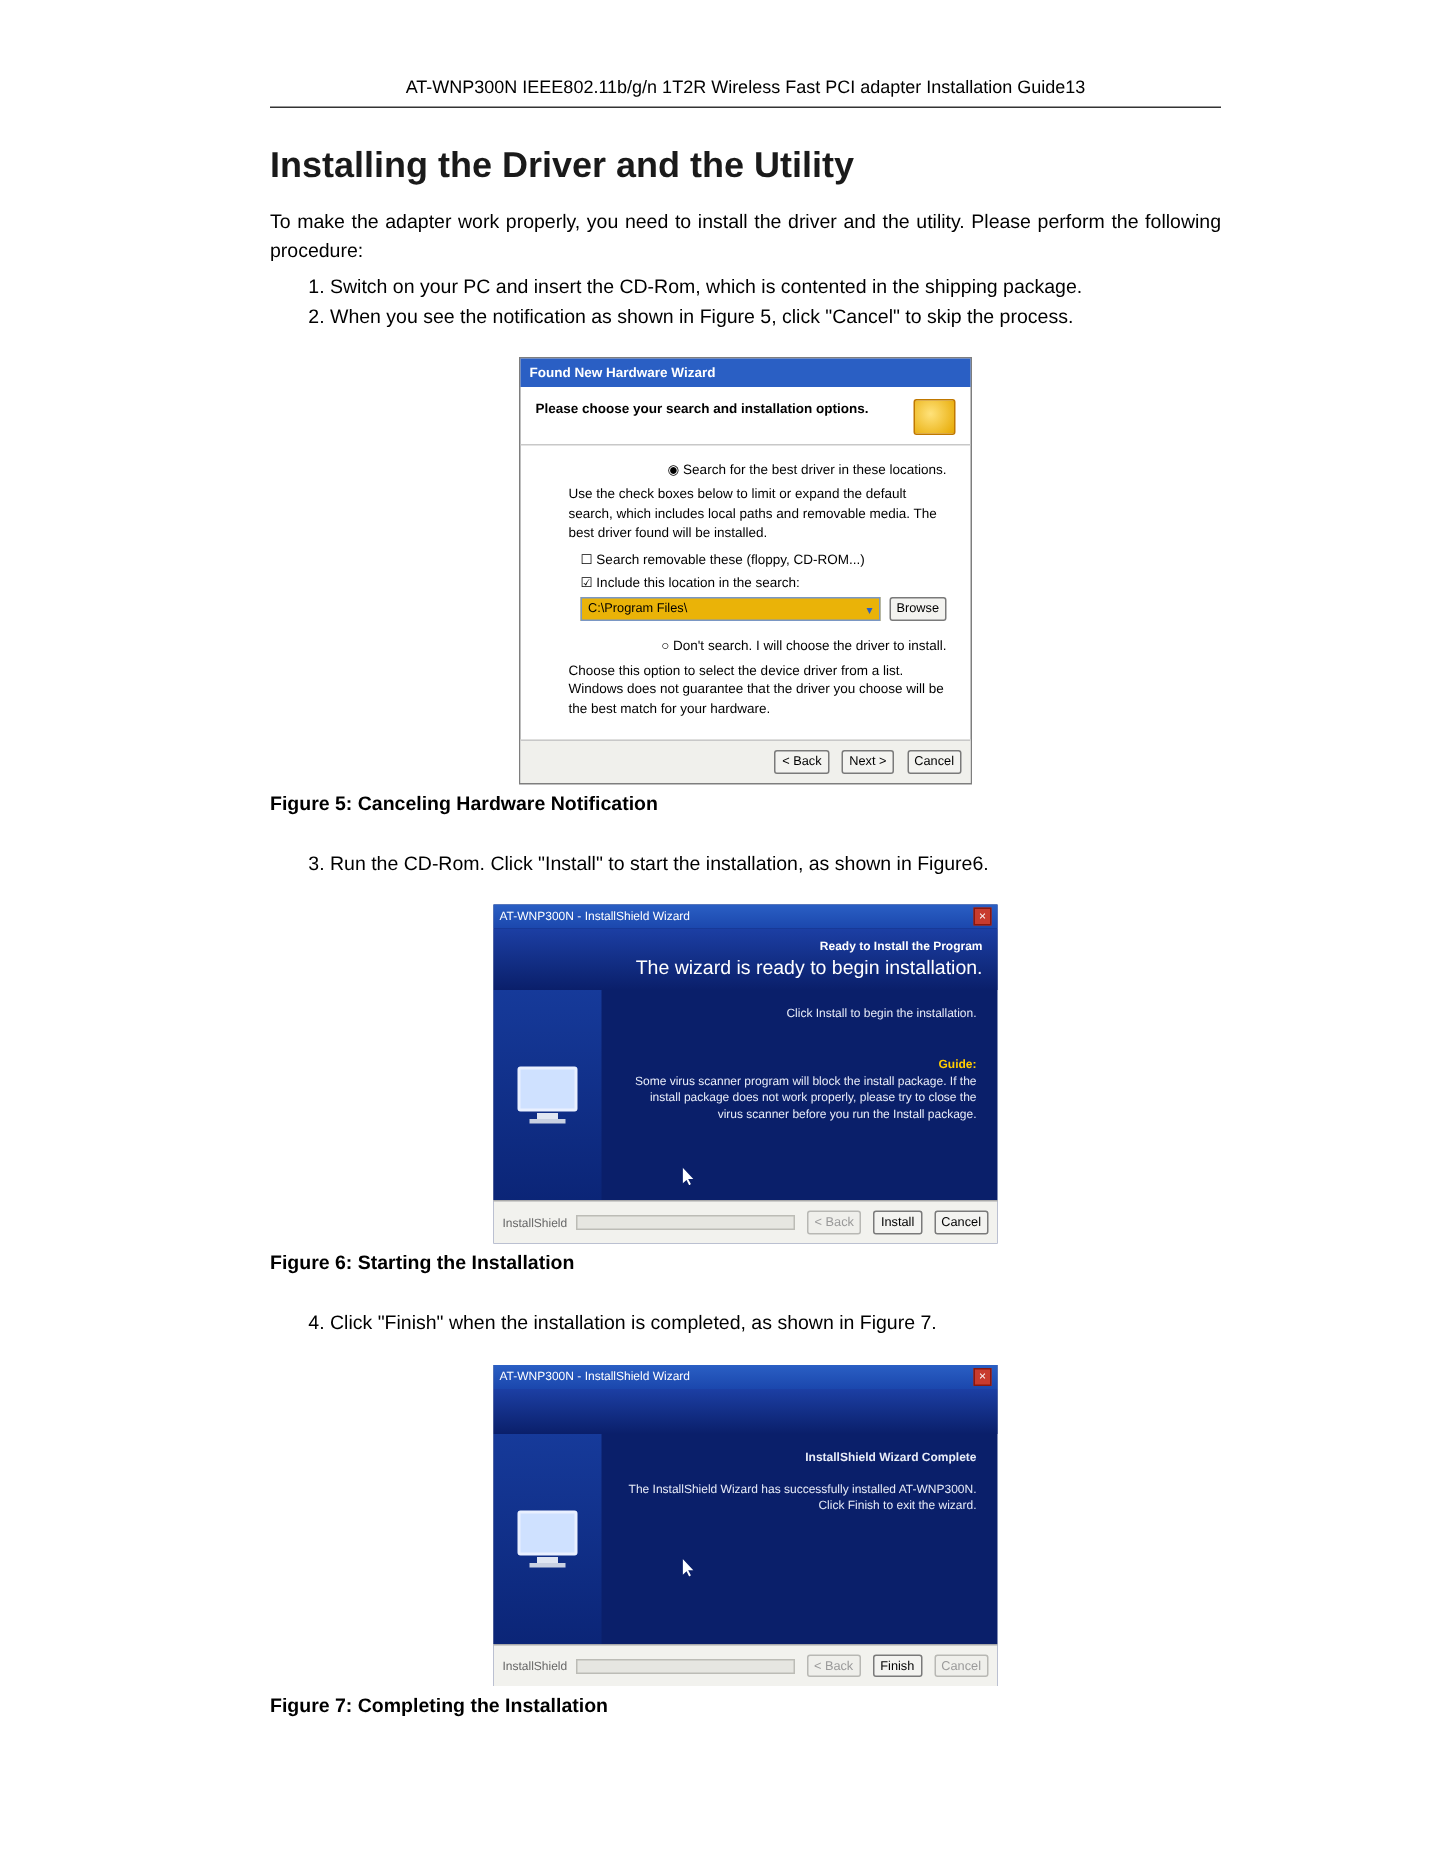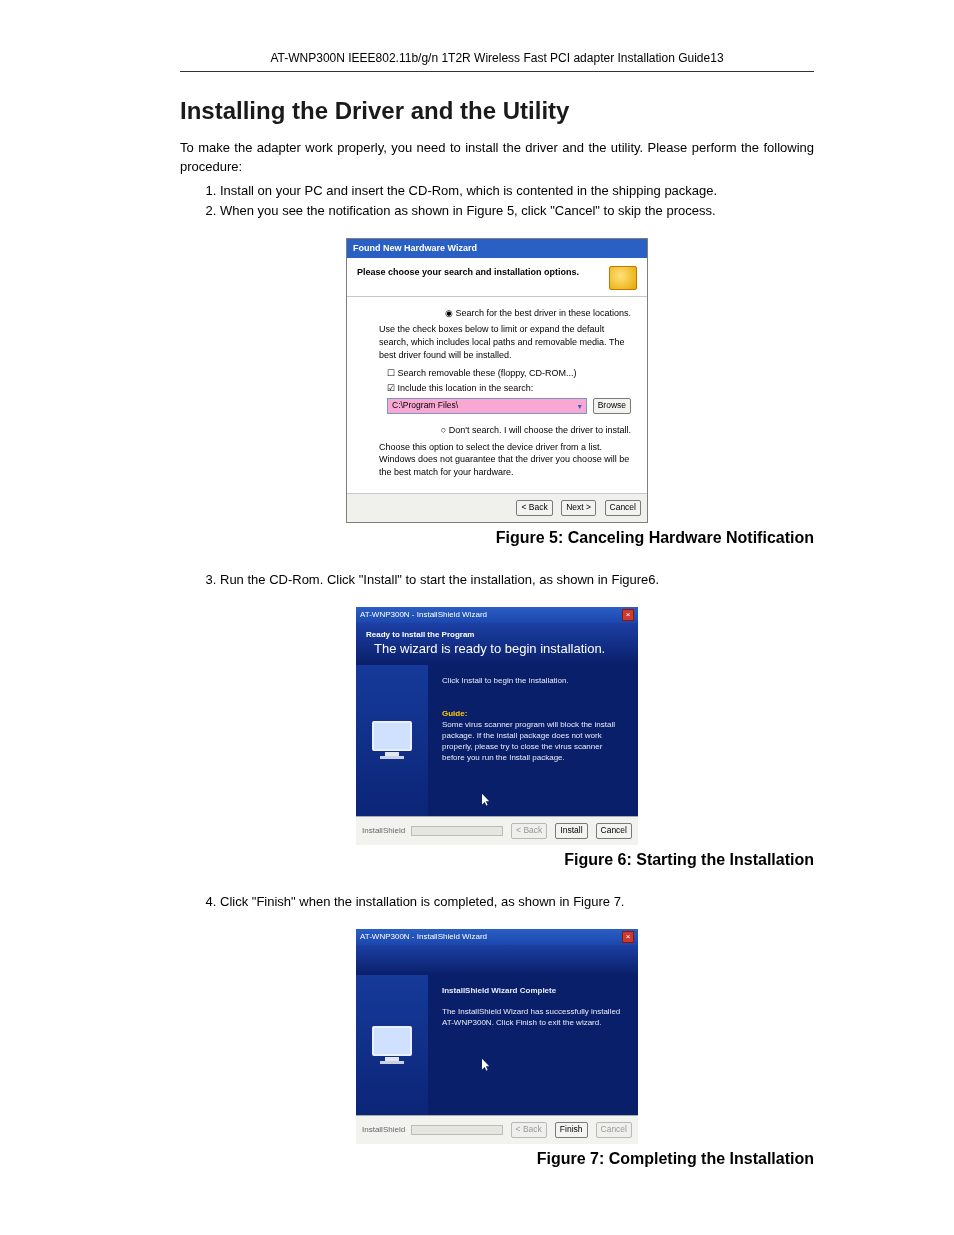--- a/index.html
+++ b/index.html
@@ -37,27 +37,28 @@
     padding-left: 40px;
   }
   ol.steps li {
     margin-bottom: 2px;
   }
   .figure {
     width: 300px;
     margin: 10px auto 4px;
   }
   .figure-wide {
-    width: 282px;
+    width: 336px;
     margin: 14px auto 4px;
+    text-align: right;
   }
   .caption {
-    text-align: right;
+    text-align: left;
     font-weight: bold;
-    font-size: 16px;
+    font-size: 13px;
     margin-bottom: 22px;
   }
   
   .winxp {
     border: 1px solid #7e7e7e;
     font-size: 9px;
     background: #fff;
   }
   .winxp-title {
     background: linear-gradient(#2a5fc4, #2a5fc4);
@@ -78,21 +79,21 @@
     background: radial-gradient(circle at 40% 40%, #ffe27a, #e6a800);
     border: 1px solid #c07800;
     border-radius: 2px;
   }
   .winxp-body { padding: 10px 16px 8px 22px; }
   .winxp-body .radio { margin: 0 0 4px -6px; text-align: right; }
   .winxp-body .sub { margin: 2px 0 6px 10px; }
   .checkbox-line { margin: 2px 0 2px 18px; }
   .searchrow { display: flex; gap: 6px; align-items: center; margin: 4px 0 0 18px; }
   .searchrow .txt {
-    border: 1px solid #7a97c4; background: #f9a8d4; padding: 1px 4px;
+    border: 1px solid #7a97c4; background: #eab308; padding: 1px 4px;
     flex: 1; min-height: 12px; font-size: 8.5px;
     display: flex; justify-content: space-between; align-items: center;
   }
   .winbtn {
     display: inline-block;
     border: 1px solid #7a7a7a;
     background: #f3f3f0;
     padding: 1px 4px;
     font-size: 8.5px;
     border-radius: 2px;
@@ -184,21 +185,21 @@
   <div class="running-head">
     <span>AT-WNP300N IEEE802.11b/g/n 1T2R Wireless Fast PCI adapter Installation Guide</span>
     <span>13</span>
   </div>
 
   <h1 class="section-title">Installing the Driver and the Utility</h1>
 
   <div class="intro">To make the adapter work properly, you need to install the driver and the utility. Please perform the following procedure:</div>
 
   <ol class="steps" start="1">
-    <li>Install on your PC and insert the CD-Rom, which is contented in the shipping package.</li>
+    <li>Switch on your PC and insert the CD-Rom, which is contented in the shipping package.</li>
     <li>When you see the notification as shown in Figure 5, click "Cancel" to skip the process.</li>
   </ol>
 
   <div class="figure winxp">
     <div class="winxp-title">Found New Hardware Wizard</div>
     <div class="winxp-top">
       <div class="label">Please choose your search and installation options.</div>
       <div class="icon"></div>
     </div>
     <div class="winxp-body">

